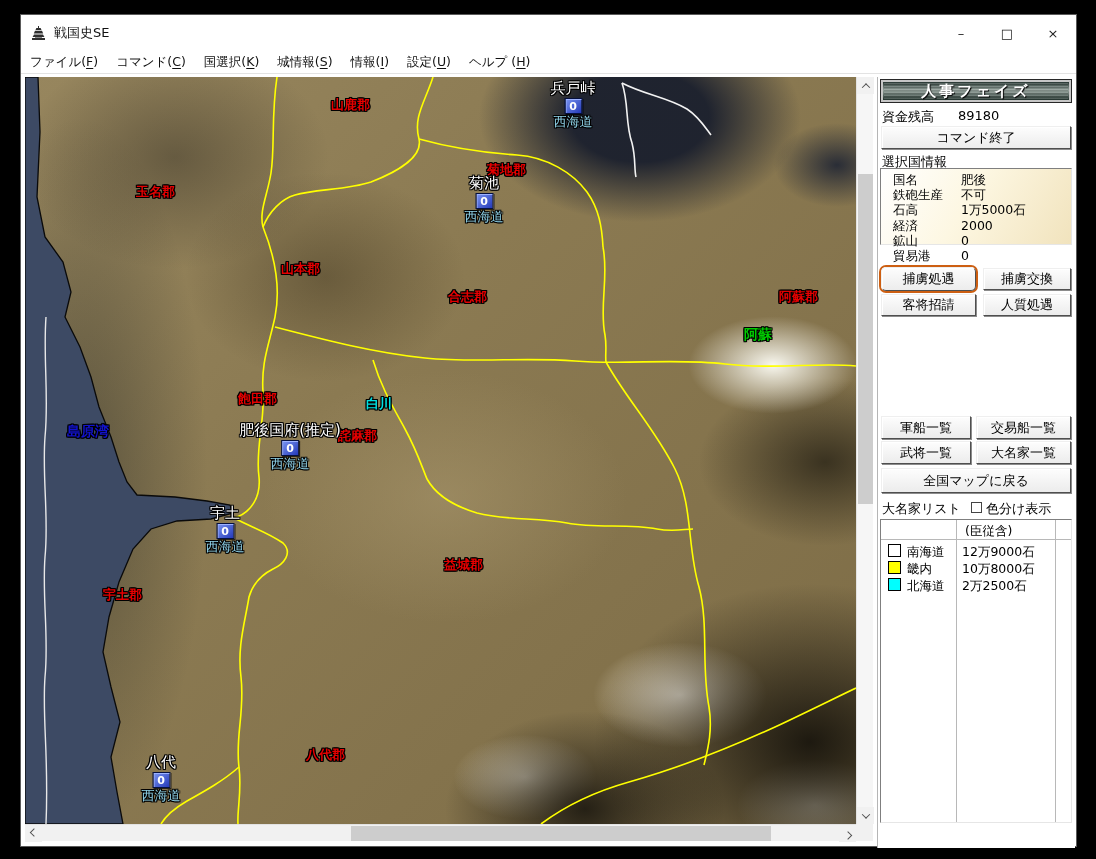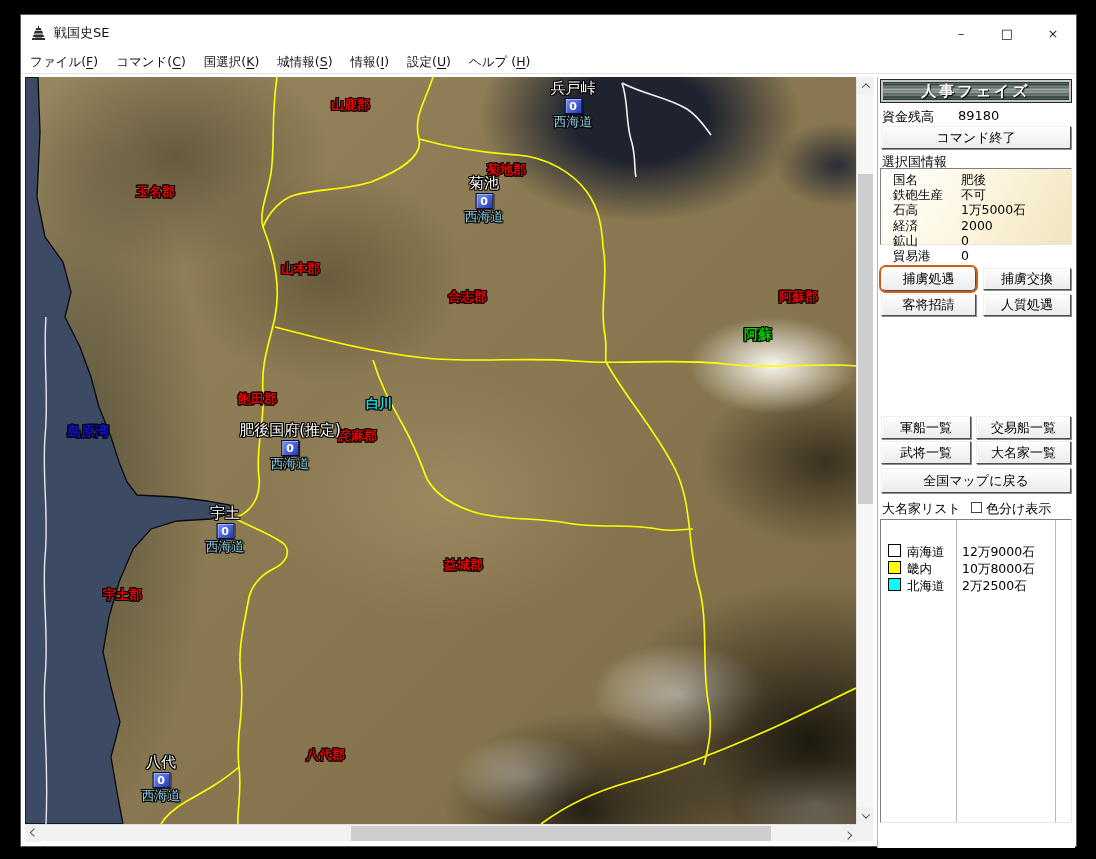--- a/index.html
+++ b/index.html
@@ -254,20 +254,23 @@
 
       <div class="b95" style="left:3px;top:391px;width:190px;height:25px">全国マップに戻る</div>
 
       <div class="sect" style="top:423px">大名家リスト</div>
       <span class="cbx" style="left:93px;top:425px"></span>
       <span class="sect" style="left:108px;top:423px">色分け表示</span>
 
       <div class="listbox">
         <div class="lb-sep1"></div>
         <div class="lb-sep2"></div>
+        <div class="lb-head">
+            <span>(臣従含)</span>
+          </div>
         <div class="lrow" style="top:23px">
           <span class="swatch sw0"></span>
           <span class="lname">南海道</span>
           <span class="lkoku">12万9000石</span>
         </div>
         <div class="lrow" style="top:40px">
           <span class="swatch sw1"></span>
           <span class="lname">畿内</span>
           <span class="lkoku">10万8000石</span>
         </div>

